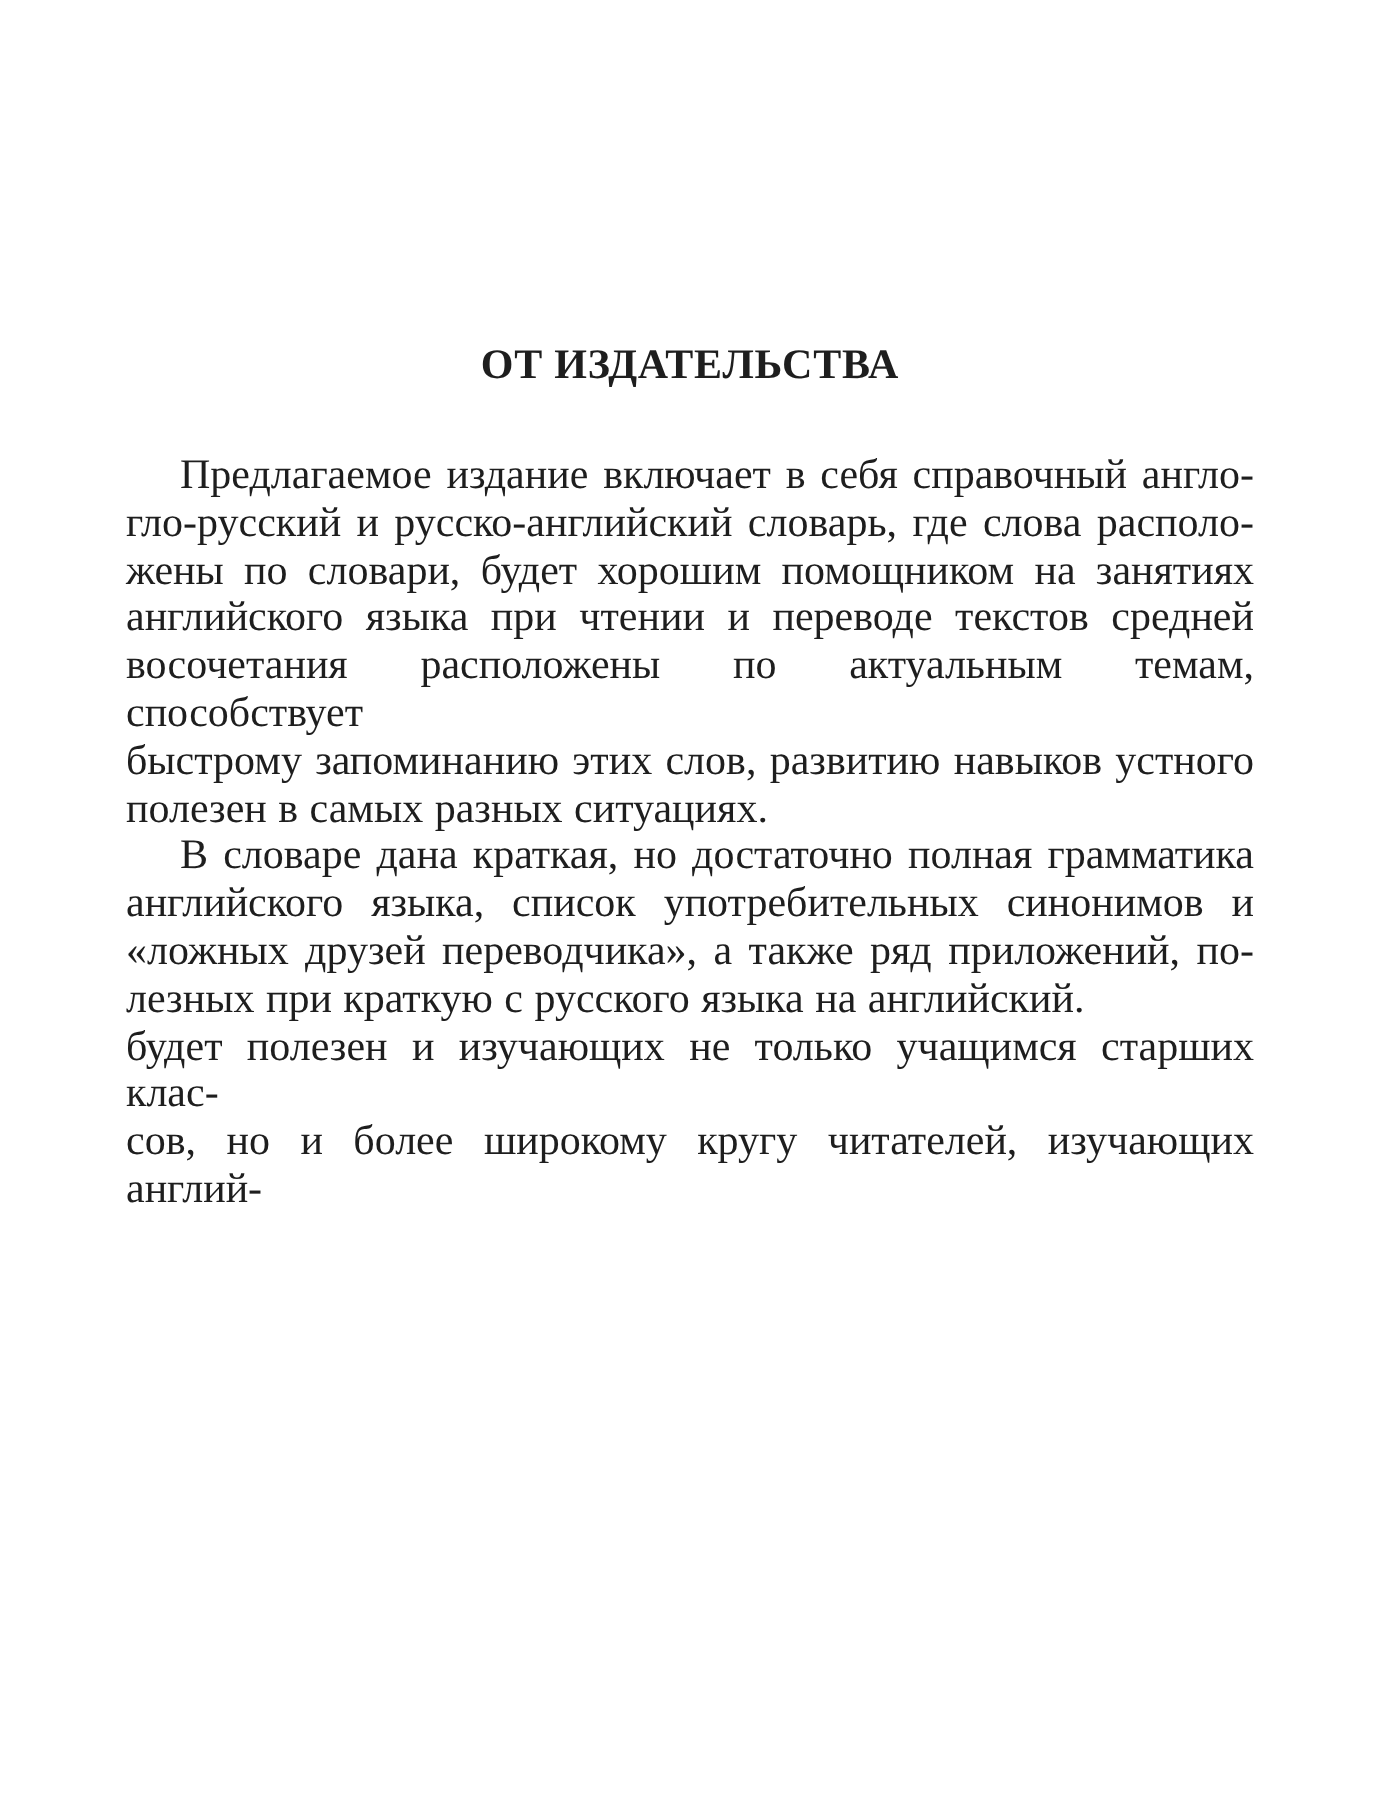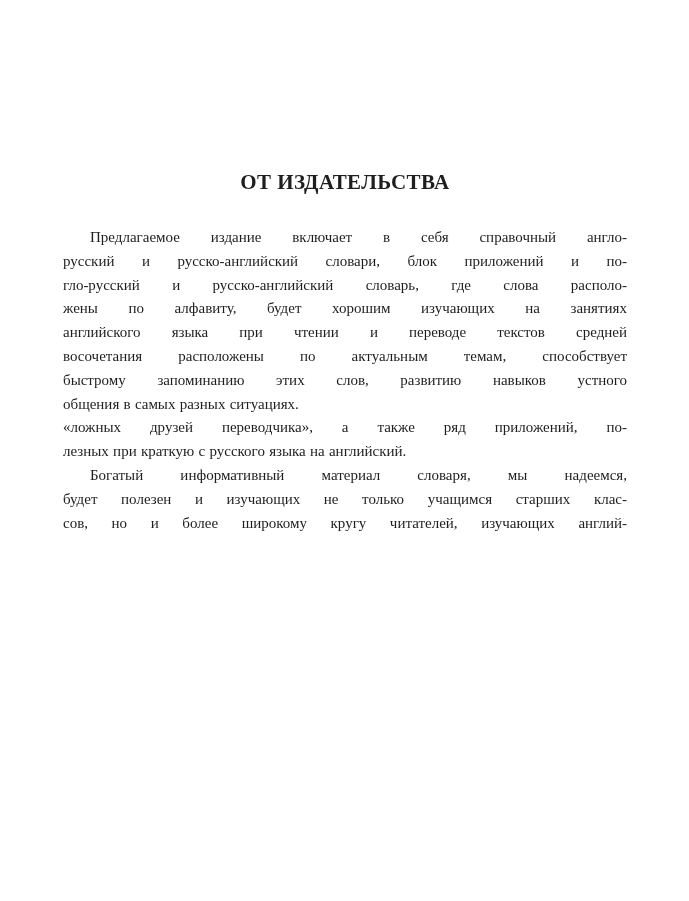--- a/index.html
+++ b/index.html
@@ -26,52 +26,52 @@
     font-size: 21px;
     font-weight: bold;
     text-align: center;
     letter-spacing: 0.4px;
     color: #1e1e1e;
   }
   .paragraph {
     margin: 0;
   }
   .line {
-    font-size: 15px;
+    font-size: 21px;
     line-height: 23.8px;
     text-align: justify;
     text-align-last: justify;
     word-spacing: 0.5px;
   }
   .line.first {
     text-indent: 27px;
   }
   .line.last {
     text-align-last: left;
   }
 </style>
 </head>
 <body>
 
 <div class="page">
   <h1 class="title">ОТ ИЗДАТЕЛЬСТВА</h1>
   <div class="text-block">
       <div class="paragraph">
         <div class="line first">Предлагаемое издание включает в себя справочный англо-</div>
-        <div class="line">русский и русско-английский словари, блок приложений и по-</div>
         <div class="line">гло-русский и русско-английский словарь, где слова располо-</div>
-        <div class="line">жены по алфавиту, будет хорошим изучающих на занятиях</div>
+        <div class="line">жены по словари, будет хорошим помощником на занятиях</div>
         <div class="line">английского языка при чтении и переводе текстов средней</div>
         <div class="line">восочетания расположены по актуальным темам, способствует</div>
         <div class="line">быстрому запоминанию этих слов, развитию навыков устного</div>
-        <div class="line last">общения в самых разных ситуациях.</div>
+        <div class="line last">полезен в самых разных ситуациях.</div>
       </div>
       <div class="paragraph">
+        <div class="line first">В словаре дана краткая, но достаточно полная грамматика</div>
+        <div class="line">английского языка, список употребительных синонимов и</div>
         <div class="line">«ложных друзей переводчика», а также ряд приложений, по-</div>
         <div class="line last">лезных при краткую с русского языка на английский.</div>
       </div>
       <div class="paragraph">
-        <div class="line first">Богатый информативный материал словаря, мы надеемся,</div>
         <div class="line">будет полезен и изучающих не только учащимся старших клас-</div>
         <div class="line">сов, но и более широкому кругу читателей, изучающих англий-</div>
       </div>
     </div>
 </div>
 
 </body></html>

